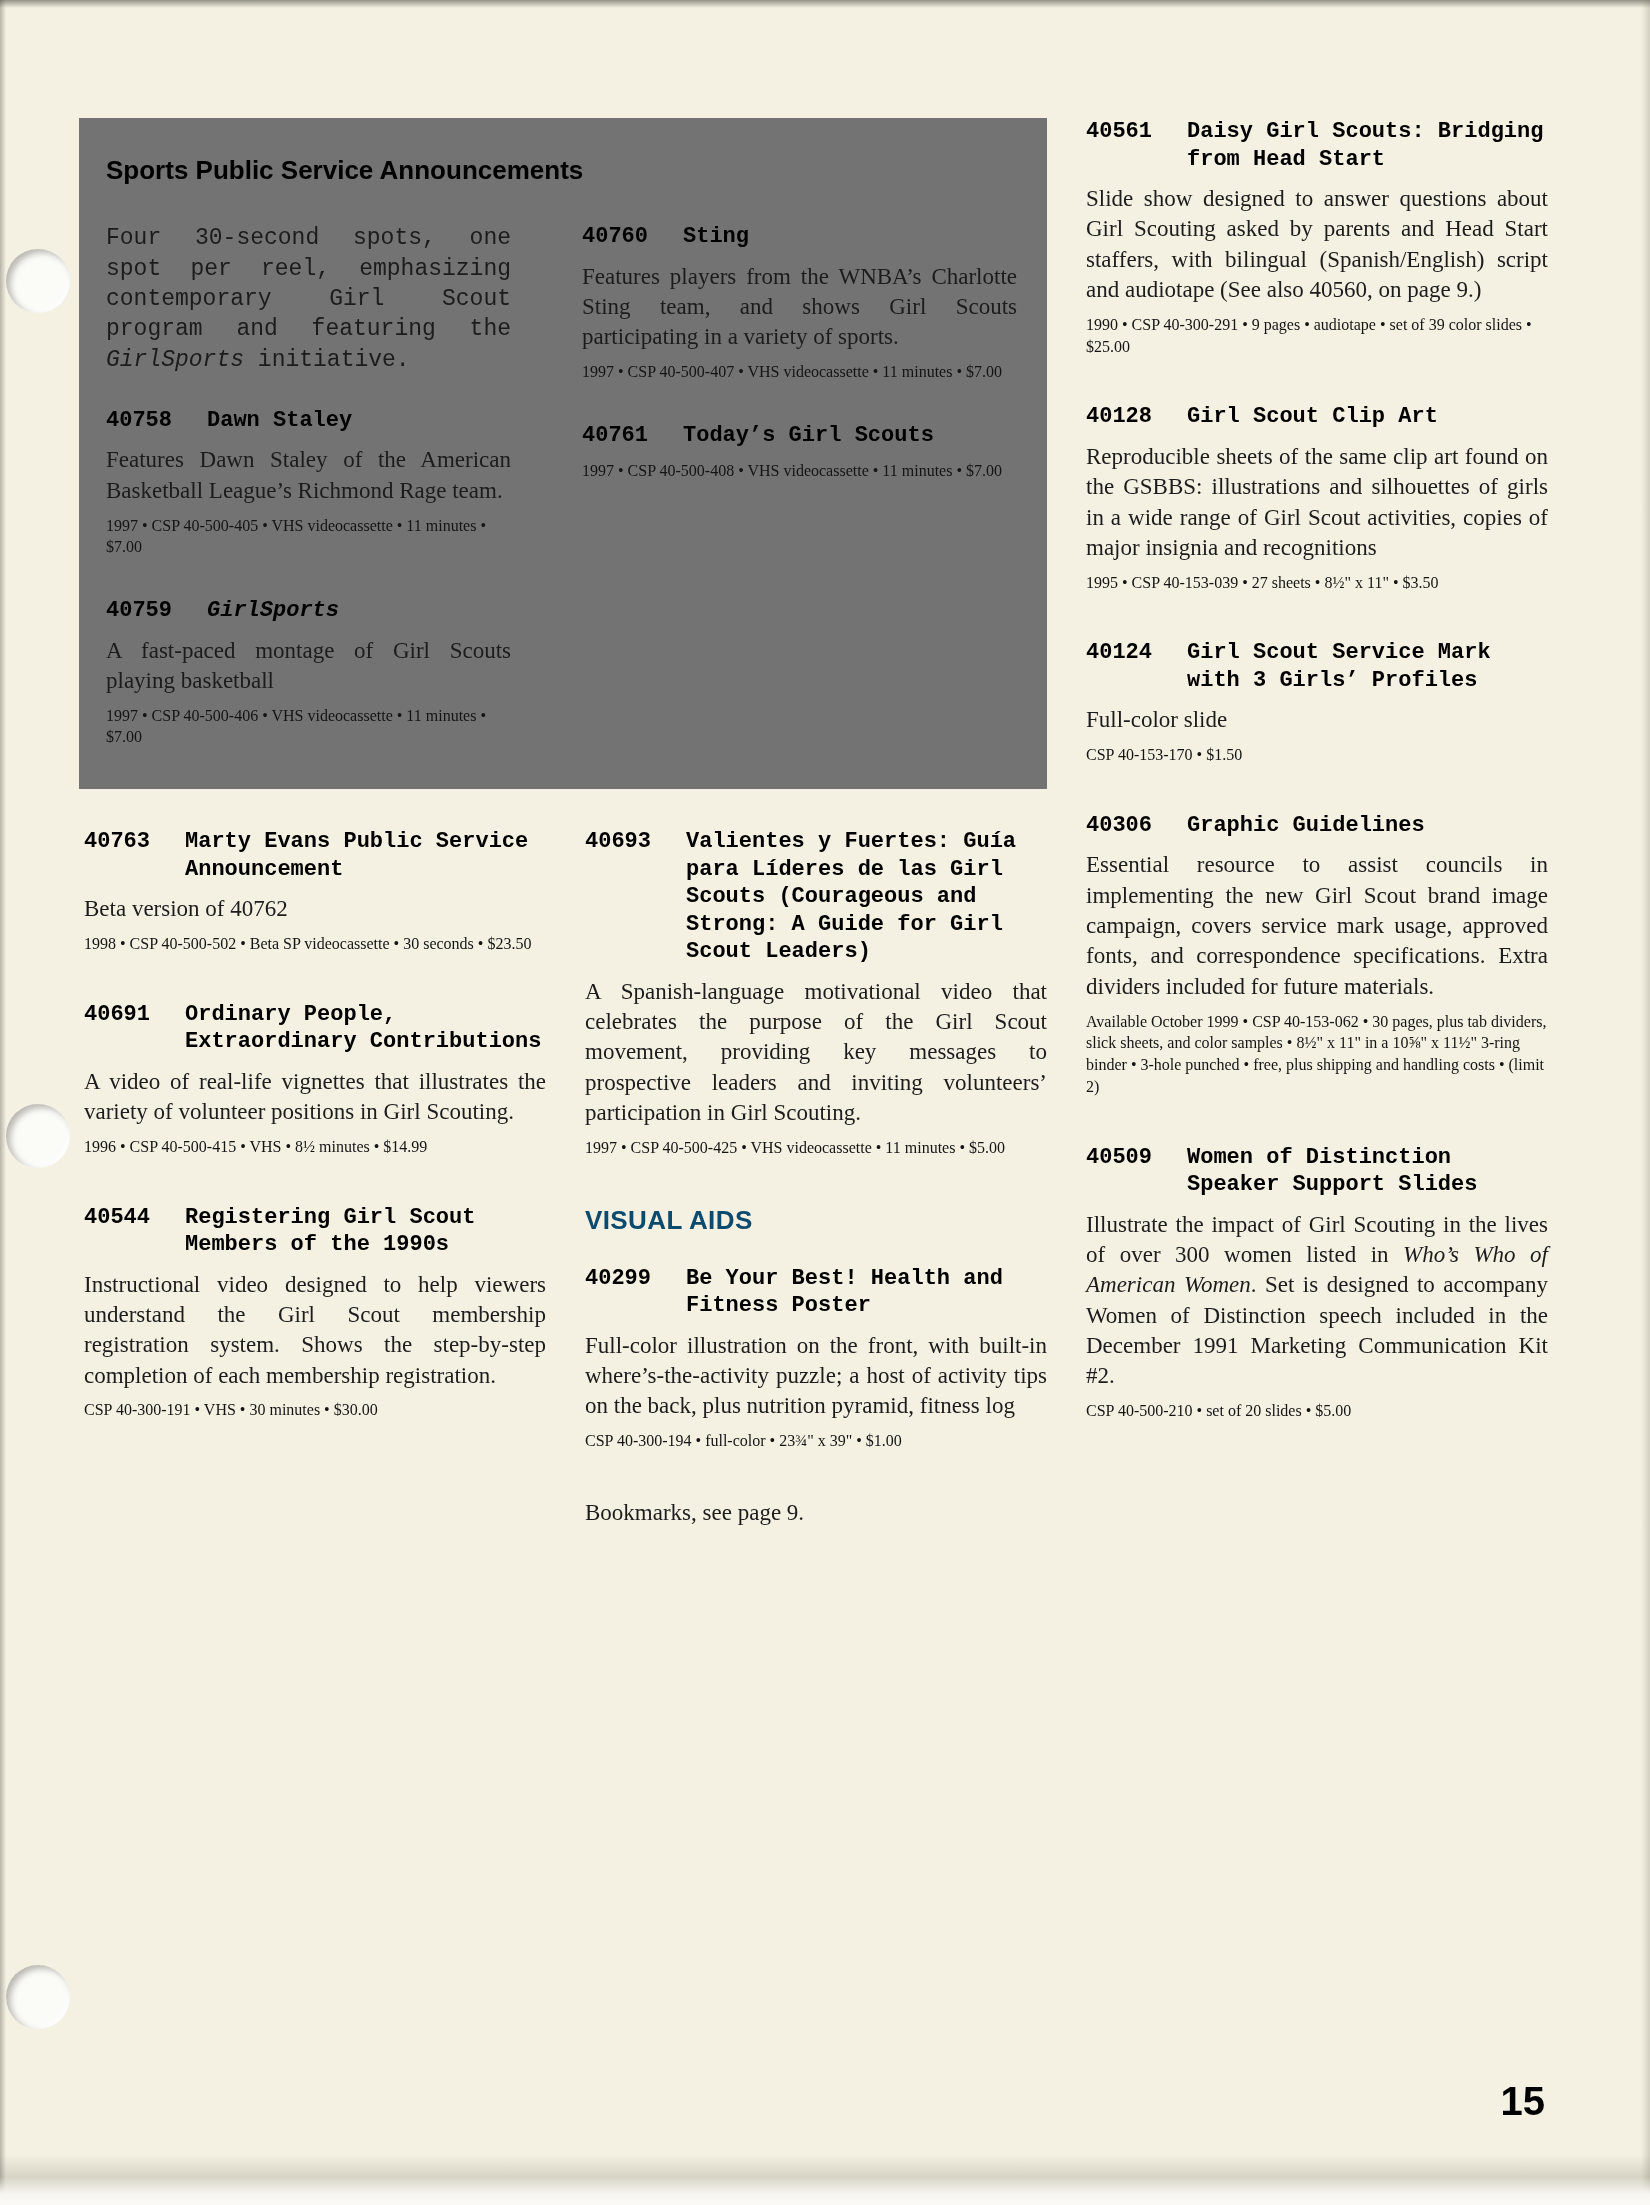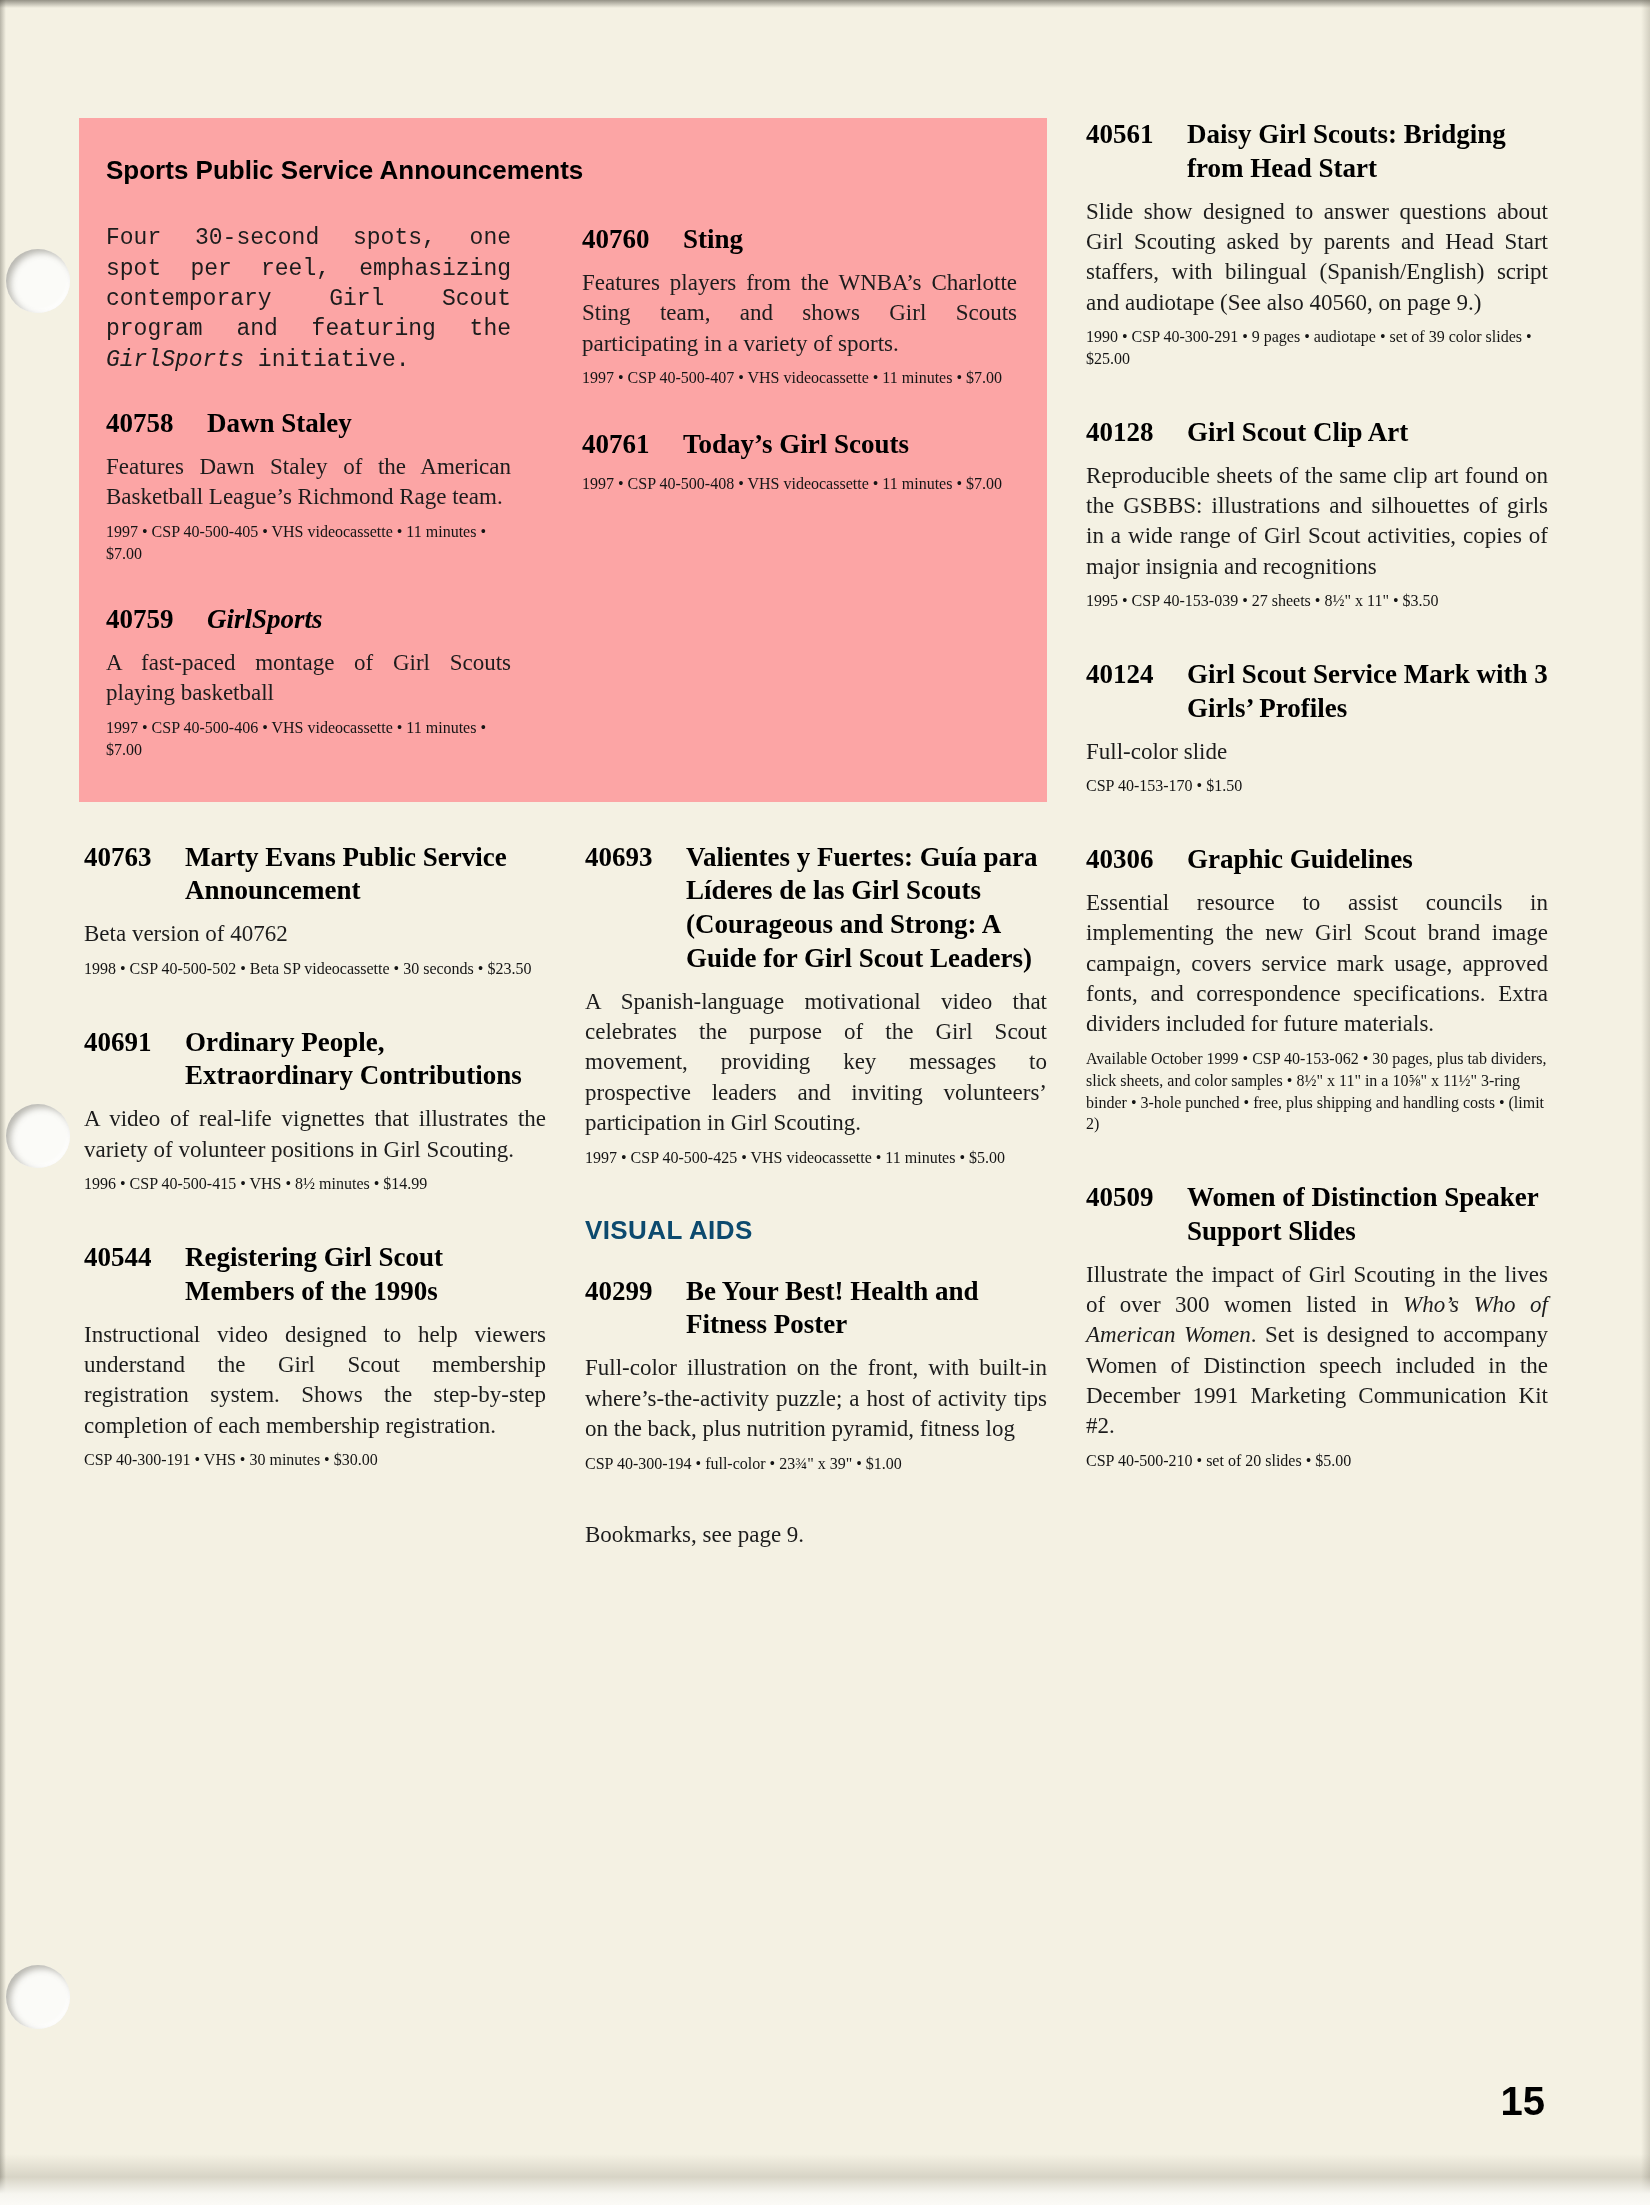--- a/index.html
+++ b/index.html
@@ -63,22 +63,22 @@
   .col1 { grid-column:1; grid-row:2; }
   .col2 { grid-column:2; grid-row:2; }
   .col3 { grid-column:3; grid-row:1 / 3; }
 
   .catalog-item { margin:0 0 46px 0; }
   .sports-box .catalog-item { margin-bottom:39px; }
   .sports-box .catalog-item:last-child { margin-bottom:0; }
 
   .item-heading {
     display:flex;
-    font-family:Liberation Serif, serif;
-    font-weight:bold; font-size:27px; line-height:1.25; color:#000;
+    font-family:Liberation Mono, monospace;
+    font-weight:bold; font-size:22px; line-height:1.25; color:#000;
     margin:0 0 11px 0;
     justify-content:space-between;
   }
   .item-num { flex:0 0 101px; }
   .item-title { flex:1; }
   .italic { font-style:italic; }
 
   .item-body {
     font-size:23px; line-height:1.32; color:#1c1c1c;
     text-align:justify; margin:0 0 8.4px 0;
@@ -112,21 +112,21 @@
   <div class="edge-left"></div>
   <div class="edge-right"></div>
   <div class="edge-bottom"></div>
 
   <div class="hole hole-1"></div>
   <div class="hole hole-2"></div>
   <div class="hole hole-3"></div>
 
   <div class="content">
 
-    <section class="sports-box" style="background-color: #fca5a5;">
+    <section class="sports-box" style="background-color: #737373;">
       <h2 class="box-title">Sports Public Service Announcements</h2>
       <div class="box-cols">
         <div class="box-col-a">
           <p class="box-intro"><span>Four 30-second spots, one spot per reel, emphasizing contemporary Girl Scout program and featuring the </span><i>GirlSports</i><span> initiative.</span></p>
           <div>
               <article class="catalog-item">
                 <div class="item-heading">
                   <span class="item-num">40758</span>
                   <span class="item-title">Dawn Staley</span>
                 </div>

